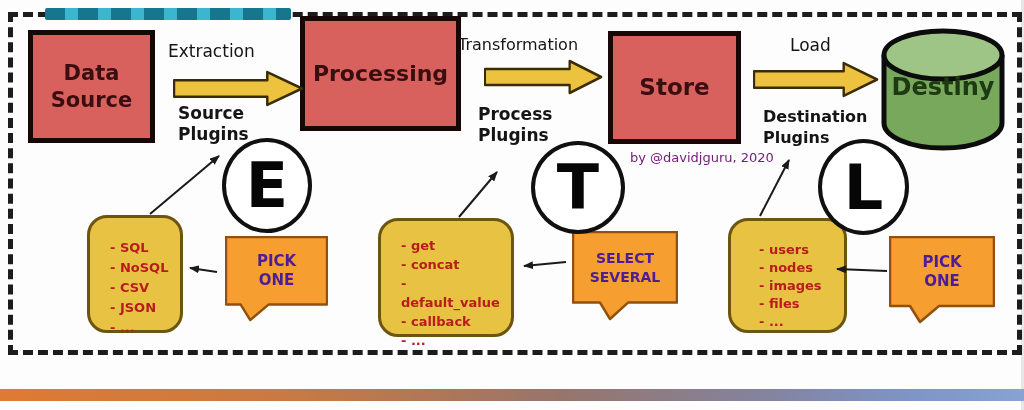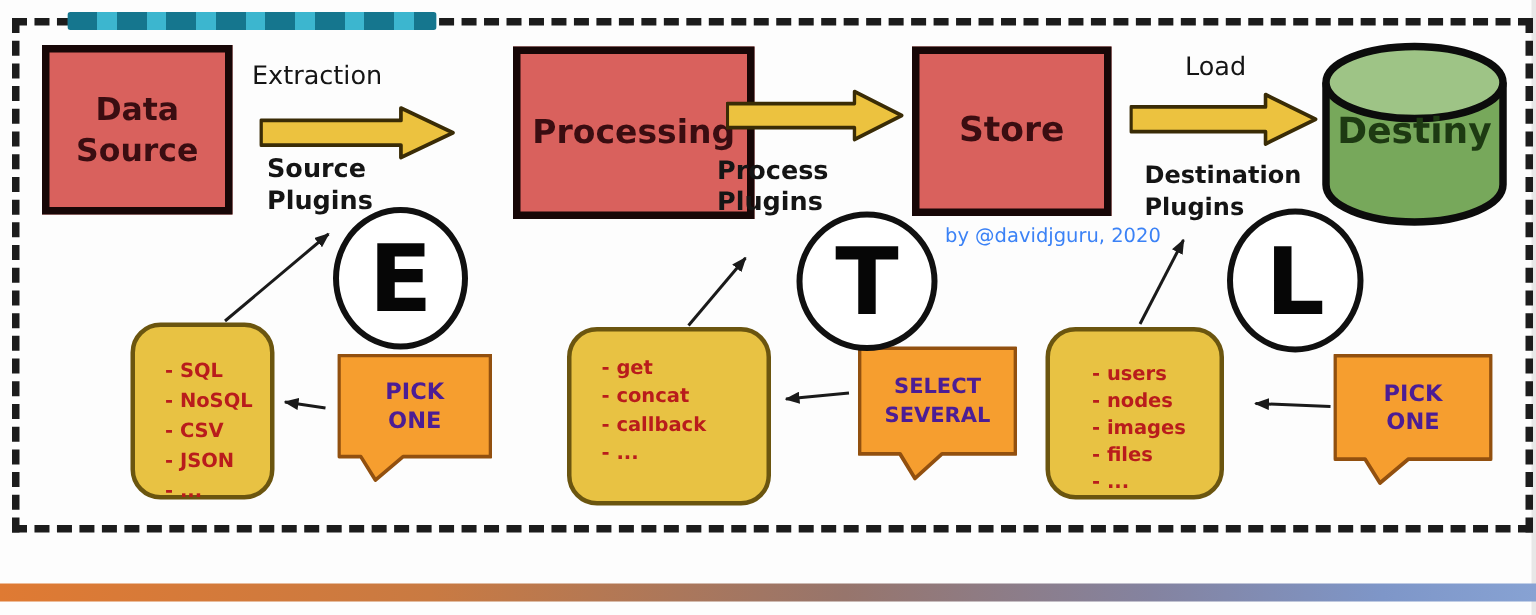--- a/index.html
+++ b/index.html
@@ -20,21 +20,21 @@
       #3cb6cf;
     border-radius:2px;
   }
   
   .stagebox{
     position:absolute;background:#d9615d;border:5px solid #170707;
     display:flex;align-items:center;justify-content:center;text-align:center;
     color:#3a0d11;font-weight:bold;white-space:pre-line;z-index:2;line-height:1.25;
   }
   .b-ds{left:28px;top:30px;width:117px;height:103px;font-size:21px;}
-  .b-pr{left:300px;top:31px;width:151px;height:105px;font-size:22px;margin-left:42px;}
+  .b-pr{left:300px;top:16px;width:151px;height:105px;font-size:22px;}
   .b-st{left:608px;top:31px;width:123px;height:103px;font-size:23px;}
   
   .cyl{position:absolute;left:879px;top:25px;width:128px;height:128px;z-index:2;}
   .cyl .cap{
     position:absolute;left:0;top:48px;width:100%;text-align:center;
     font-size:24px;font-weight:bold;color:#1d3a12;z-index:2;
   }
   
   .flowarrow{position:absolute;z-index:2;}
   
@@ -49,29 +49,29 @@
   
   .letter-circle{
     position:absolute;background:#ffffff;border:4px solid #101010;border-radius:50%;
     display:flex;align-items:center;justify-content:center;
     font-weight:bold;color:#060606;z-index:3;
   }
   .c-e{left:222px;top:138px;width:82px;height:87px;font-size:62px;}
   .c-t{left:531px;top:141px;width:86px;height:85px;font-size:62px;}
   .c-l{left:818px;top:139px;width:83px;height:88px;font-size:62px;}
   
-  .credit{position:absolute;left:630px;top:150px;font-size:13px;color:#3b82f6;z-index:2;}
+  .credit{position:absolute;left:630px;top:150px;font-size:13px;color:#701a75;z-index:2;}
   
   .ybox{
     position:absolute;background:#e8c243;border:3px solid #6b550f;border-radius:20px;
     color:#b91c1c;font-weight:bold;font-size:13px;z-index:2;box-sizing:border-box;
   }
   .y-src{left:87px;top:215px;width:96px;height:118px;padding:20px 4px 0 20px;line-height:20px;}
   .y-prc{left:378px;top:218px;width:136px;height:119px;padding:15px 12px 0 20px;line-height:19px;}
-  .y-dst{left:697px;top:218px;width:119px;height:115px;padding:20px 4px 0 28px;line-height:18px;}
+  .y-dst{left:728px;top:218px;width:119px;height:115px;padding:20px 4px 0 28px;line-height:18px;}
   
   .callout{position:absolute;z-index:2;}
   .callout .bubbletext{
     position:absolute;left:0;top:0;right:0;bottom:16px;
     display:flex;align-items:center;justify-content:center;text-align:center;
     font-weight:bold;color:#4c1d95;white-space:pre-line;line-height:19px;
   }
   .co-1{left:225px;top:236px;width:103px;height:86px;font-size:15px;}
   .co-2{left:572px;top:231px;width:106px;height:90px;font-size:14px;}
   .co-3{left:889px;top:236px;width:106px;height:88px;font-size:15px;}
@@ -119,20 +119,21 @@
     <polygon points="1,10 95,10 95,2 130,18 95,34 95,26 1,26" fill="#ecc23f" stroke="#3a2c06" stroke-width="2.5" stroke-linejoin="round"></polygon>
   </svg>
   <svg class="flowarrow" style="left:484px;top:59px" width="119" height="36" viewBox="0 0 132 36" preserveAspectRatio="none">
     <polygon points="1,10 95,10 95,2 130,18 95,34 95,26 1,26" fill="#ecc23f" stroke="#3a2c06" stroke-width="2.5" stroke-linejoin="round"></polygon>
   </svg>
   <svg class="flowarrow" style="left:753px;top:61px" width="126" height="37" viewBox="0 0 132 36" preserveAspectRatio="none">
     <polygon points="1,10 95,10 95,2 130,18 95,34 95,26 1,26" fill="#ecc23f" stroke="#3a2c06" stroke-width="2.5" stroke-linejoin="round"></polygon>
   </svg>
 
   <div class="flabel" style="left:168px;top:41px;width:141px">Extraction</div>
+  <div class="flabel" style="left:458px;top:35px;width:150px;font-size:16px">Transformation</div>
   <div class="flabel" style="left:790px;top:35px;width:58px">Load</div>
 
   <div class="plabel" style="left:178px;top:103px">Source
 Plugins</div>
   <div class="plabel" style="left:478px;top:104px">Process
 Plugins</div>
   <div class="plabel" style="left:763px;top:106px;font-size:16px">Destination
 Plugins</div>
 
   <div class="letter-circle c-e">
@@ -150,20 +151,21 @@
   <div class="ybox y-src">
     <div>- SQL</div>
     <div>- NoSQL</div>
     <div>- CSV</div>
     <div>- JSON</div>
     <div>- ...</div>
   </div>
   <div class="ybox y-prc">
     <div>- get</div>
     <div>- concat</div>
+    <div>- default_value</div>
     <div>- callback</div>
     <div>- ...</div>
   </div>
   <div class="ybox y-dst">
     <div>- users</div>
     <div>- nodes</div>
     <div>- images</div>
     <div>- files</div>
     <div>- ...</div>
   </div>

